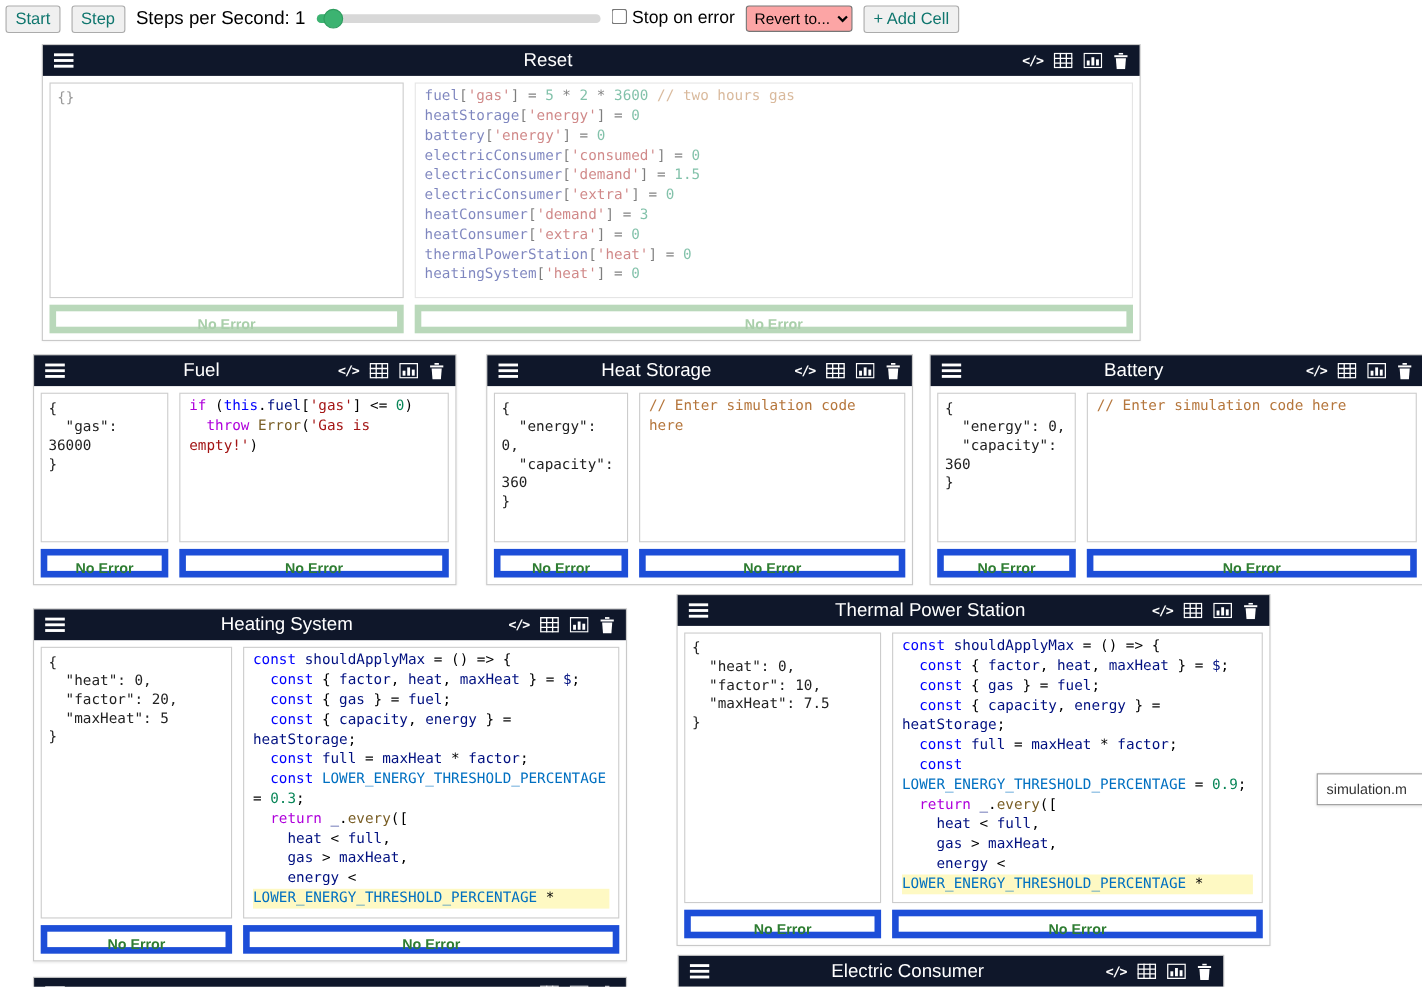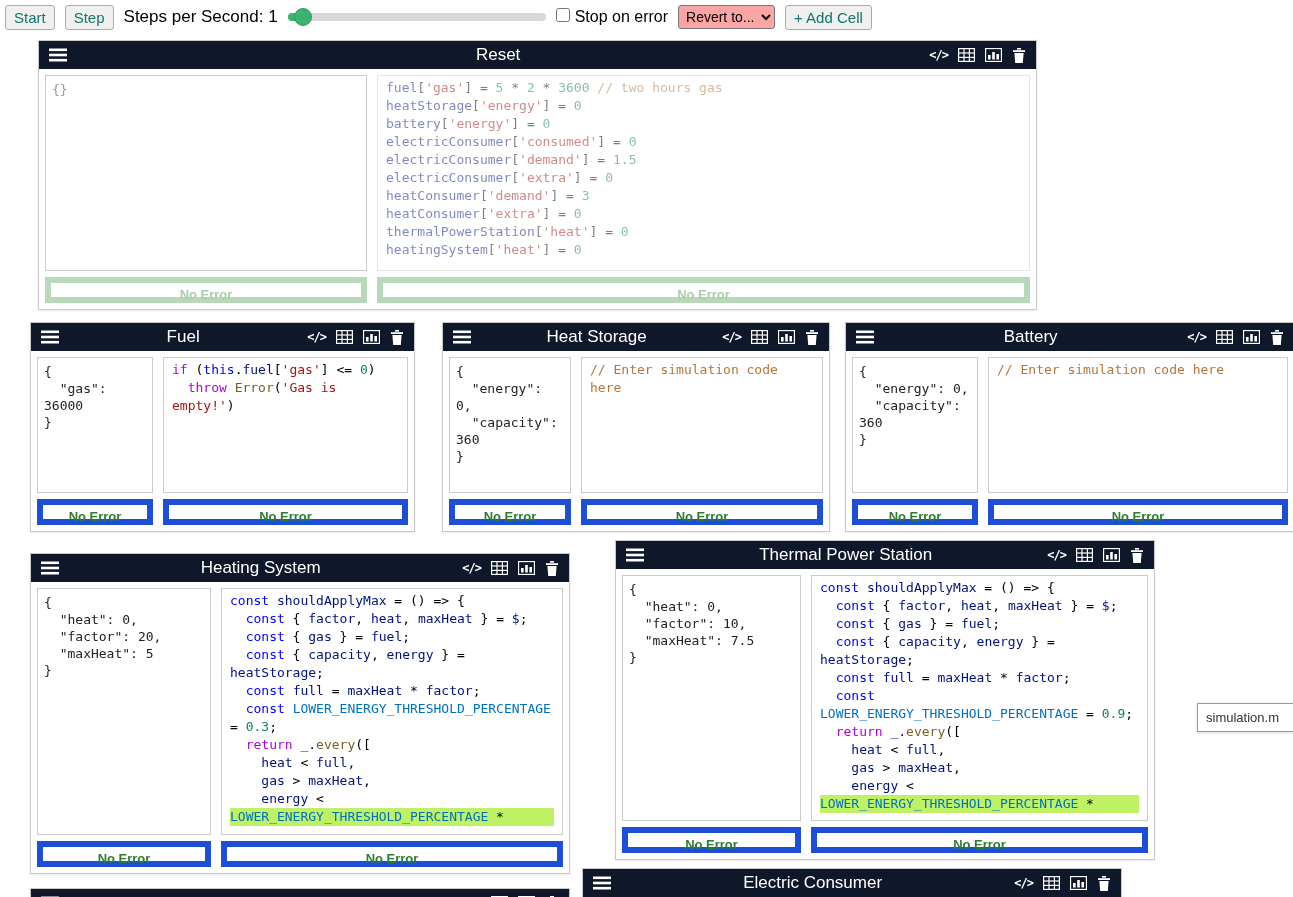--- a/index.html
+++ b/index.html
@@ -32,21 +32,21 @@
   .code-tag{font-family:"DejaVu Sans Mono",monospace;font-size:12px;font-weight:bold;
     color:#fff;letter-spacing:-1px}
   .drag{cursor:grab;display:inline-flex;align-items:center}
 
   .cell-body{display:flex;gap:10px;padding:6px}
   .pane{border:1px solid #ccc;background:#fff;overflow-y:auto;overflow-x:hidden}
   .state-pane{flex:none;padding:5px 6px;font:13px/17px "DejaVu Sans Mono",monospace;
     color:#222;white-space:pre-wrap;word-break:break-word;cursor:text}
   .code-pane{flex:1;padding:3px 8px;font:13px/18px "DejaVu Sans Mono",monospace;cursor:text}
   .code-line{white-space:pre-wrap;overflow-wrap:break-word;color:#000}
-  .sel-line{background:#bef264}
+  .sel-line{background:#fef9c3}
 
   .cell-foot{display:flex;gap:10px;padding:0 6px 6px}
   .err{height:26px;line-height:24px;text-align:center;border:6px solid #1d4ed8;color:#2e7d32;
     font-weight:bold;font-size:13px;background:#fff}
   .state-err{flex:none}
   .code-err{flex:1}
 
   .cell.faded .code-pane{opacity:.5}
   .cell.faded .state-pane{color:#999}
   .cell.faded .err{border-color:#b9d8ba;color:#a9cfaa}
@@ -450,21 +450,21 @@
             <div class="code-line">    <span class="tk-idf">gas</span> &gt; <span class="tk-idf">maxHeat</span>,</div>
             <div class="code-line">    <span class="tk-idf">energy</span> &lt;</div>
             <div class="code-line sel-line"><span class="tk-cst">LOWER_ENERGY_THRESHOLD_PERCENTAGE</span> *</div>
           </div>
     </div>
     <footer class="cell-foot">
       <div class="err state-err" style="width: 179px;">No Error</div>
       <div class="err code-err">No Error</div>
     </footer>
   </section>
-      <section class="cell" style="left: 582px; top: 868px; width: 540px;">
+      <section class="cell" style="left: 616px; top: 868px; width: 497px;">
     <header class="cell-head">
       <span class="drag">
         <svg width="18" height="14" viewBox="0 0 18 14">
               <g fill="#ffffff">
           <rect x="0" y="0.5" width="18" height="2.6"></rect>
           <rect x="0" y="5.7" width="18" height="2.6"></rect>
           <rect x="0" y="10.9" width="18" height="2.6"></rect>
               </g>
             </svg>
       </span>

